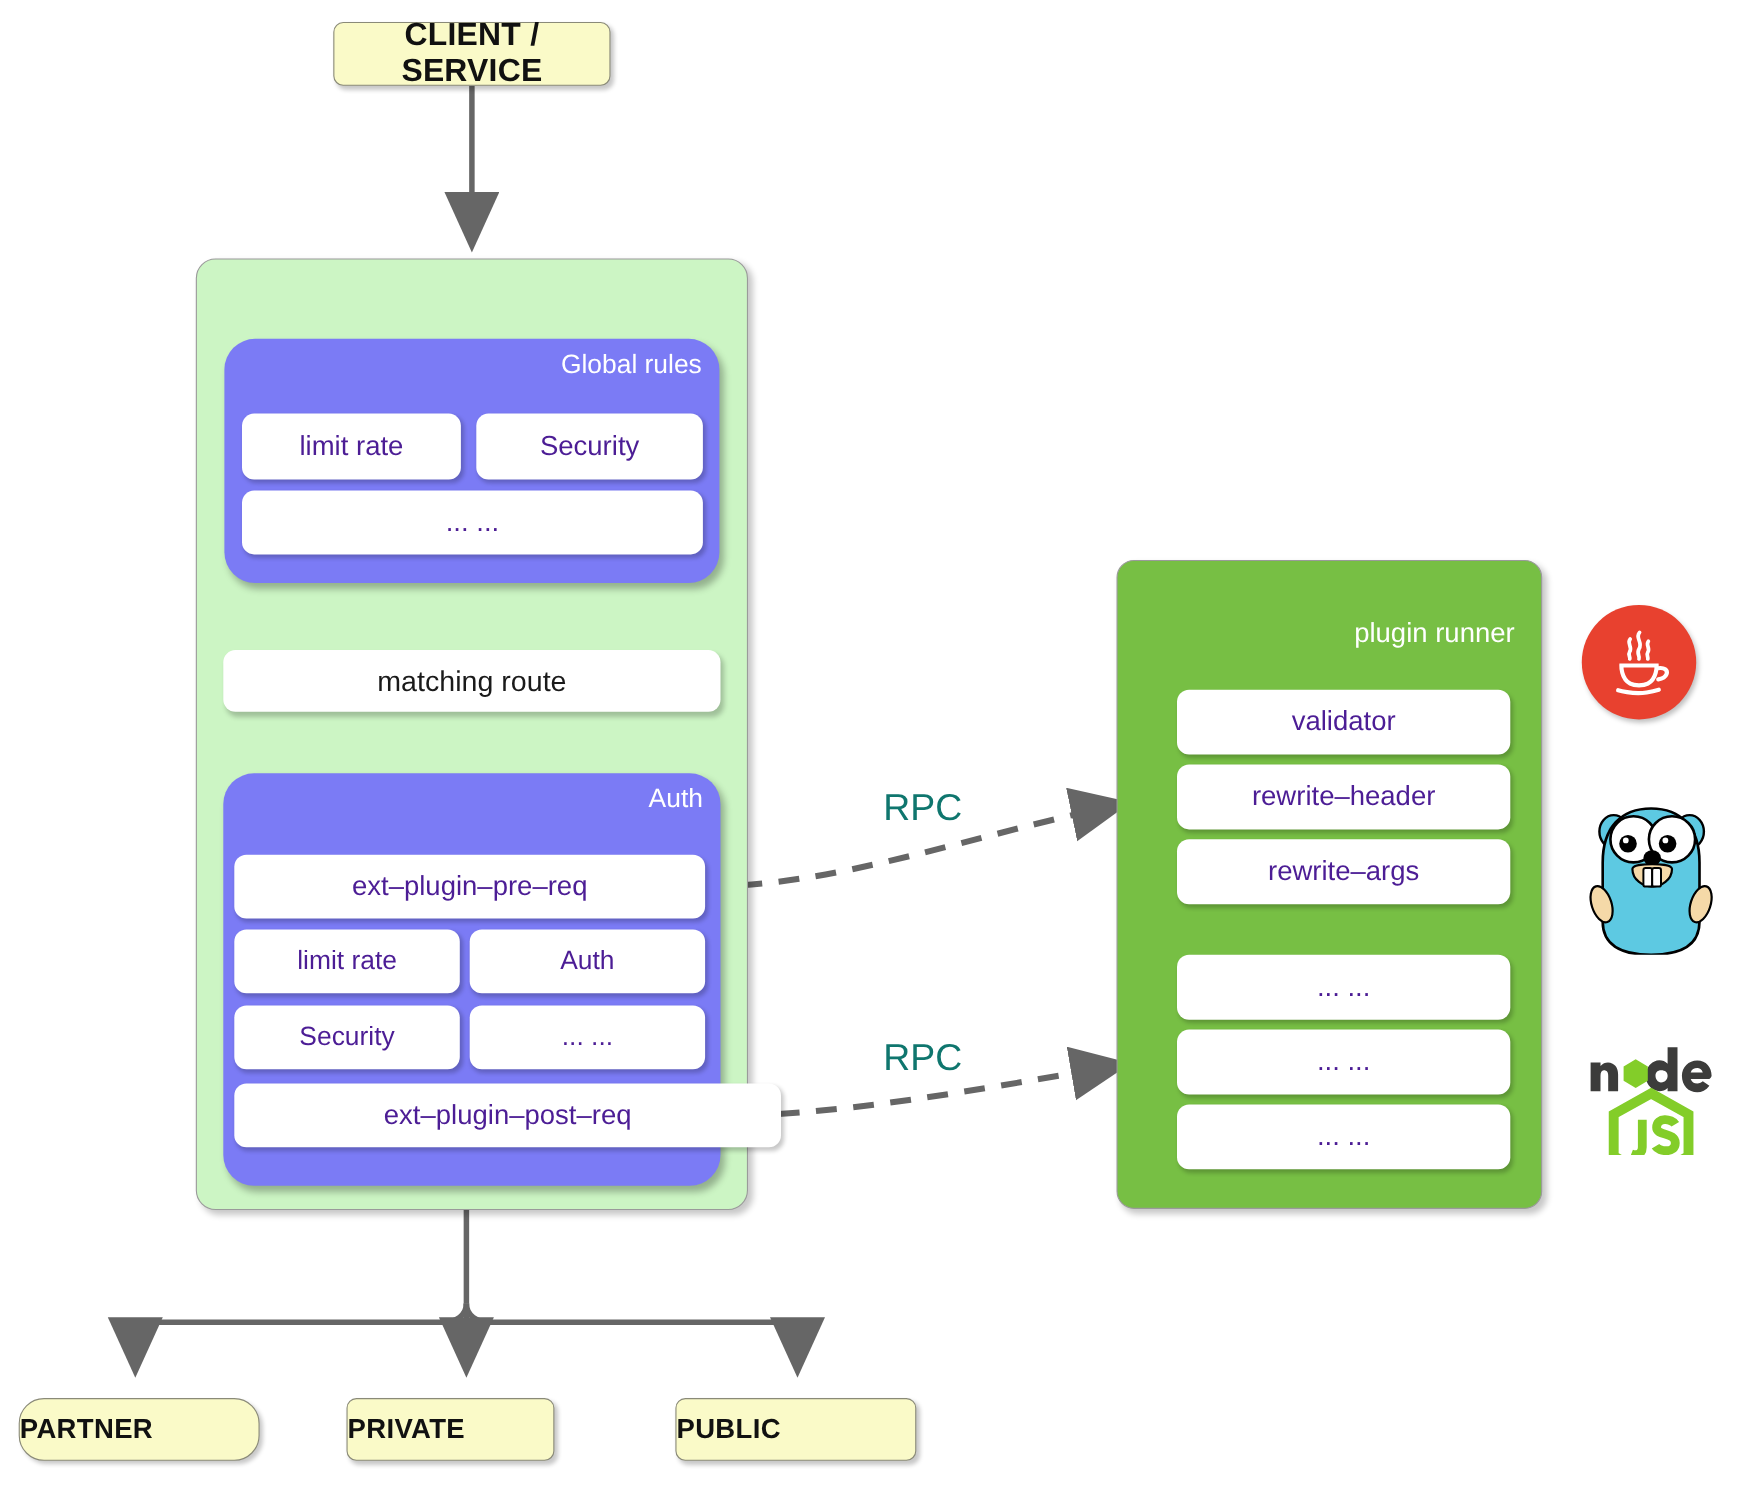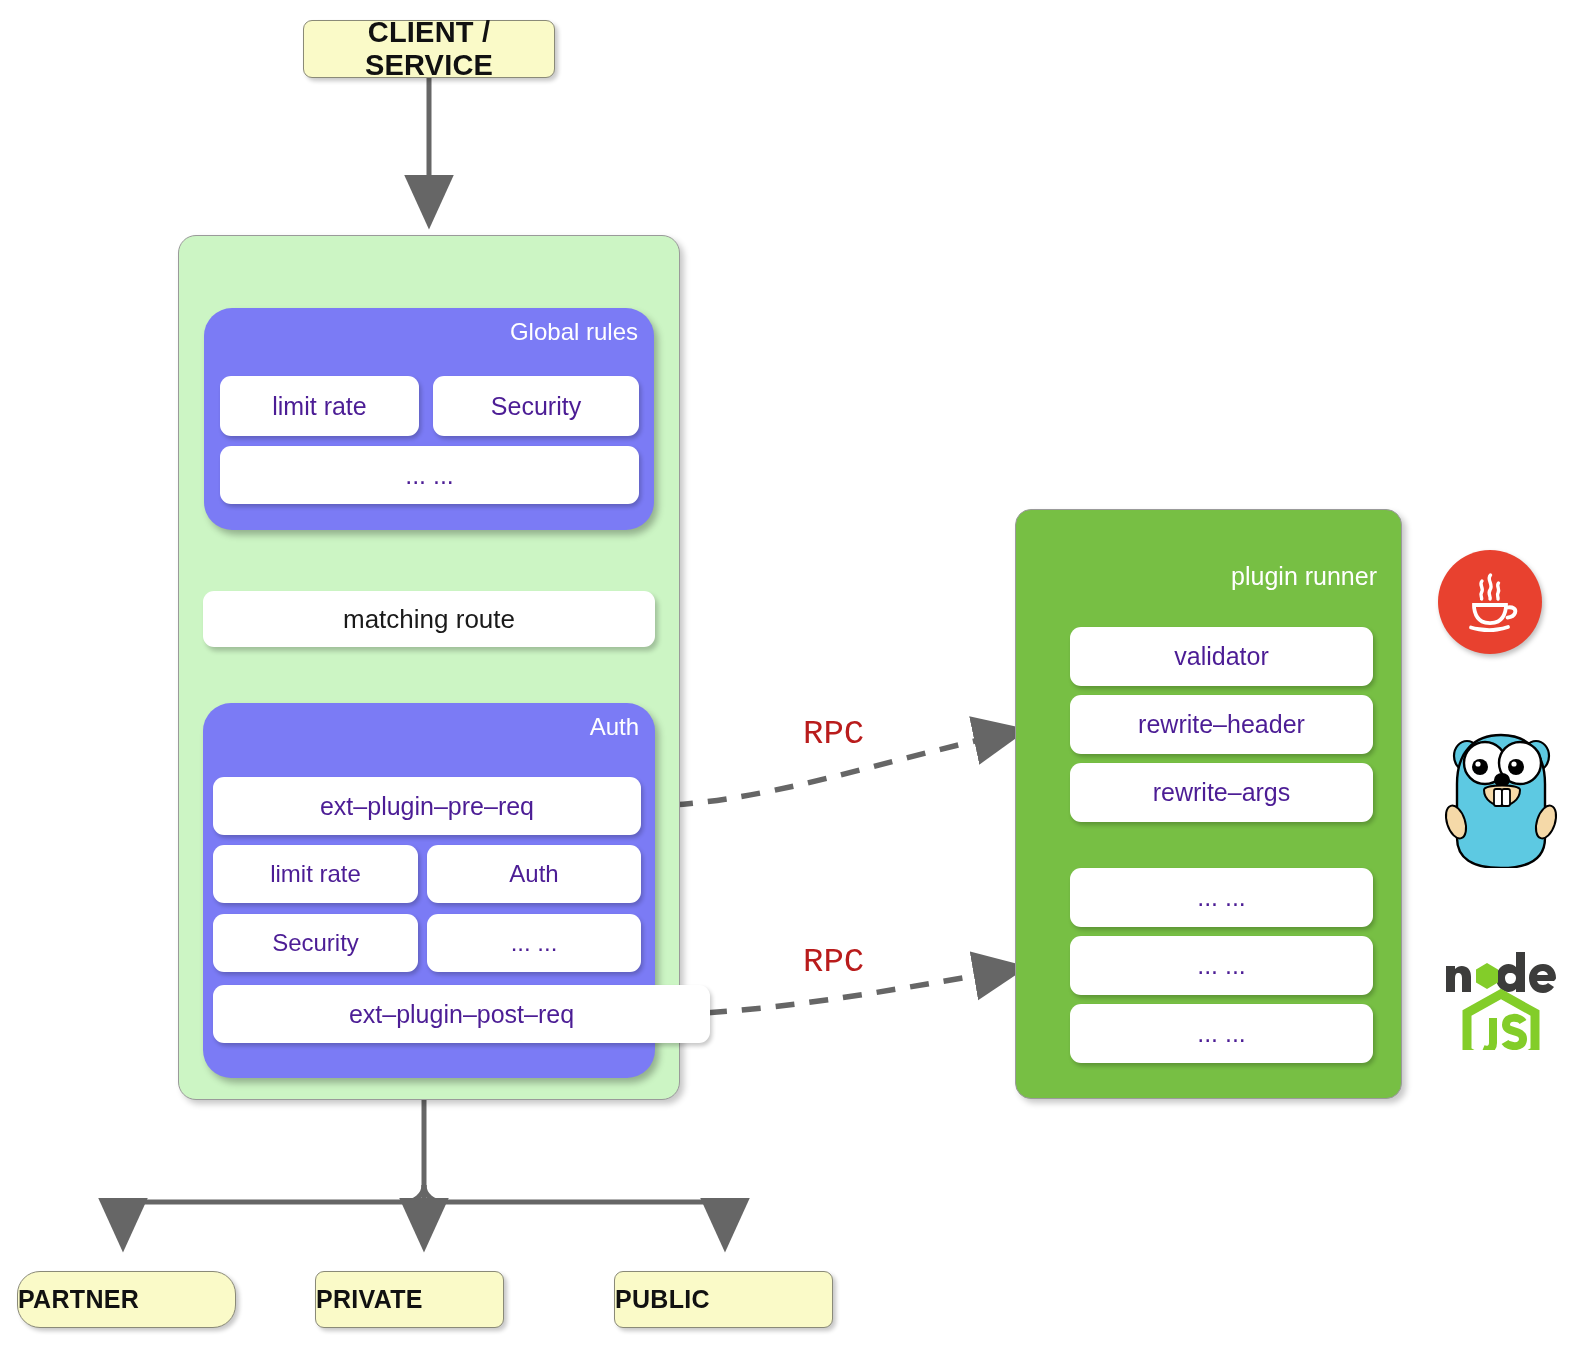--- a/index.html
+++ b/index.html
@@ -128,23 +128,22 @@
     color: #ffffff;
     font-size: 25px;
     white-space: nowrap;
     margin-top: 24px;
   }
 
   
   .edge-label {
     position: absolute;
     font-size: 34px;
-    color: #b91c1c;
+    color: #0f766e;
     white-space: nowrap;
-    font-family: Liberation Mono, monospace;
   }
 
   
   .logo {
     position: absolute;
   }
   .java-logo {
     width: 104px;
     height: 104px;
     border-radius: 50%;

